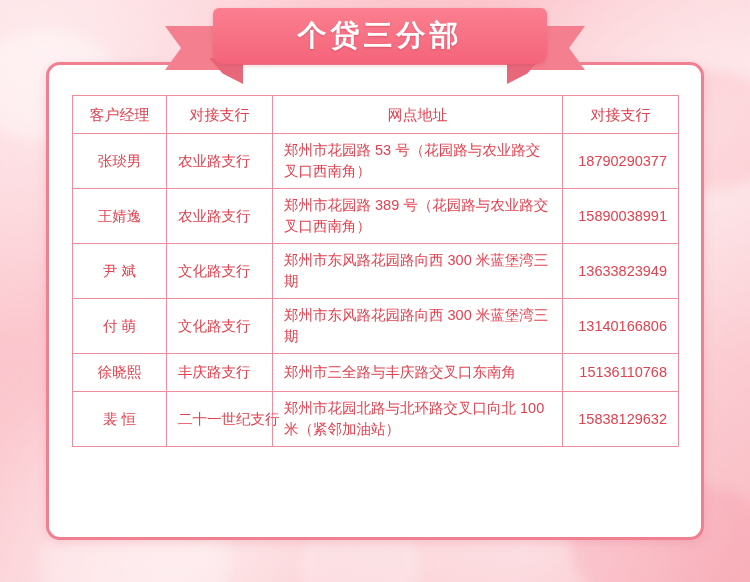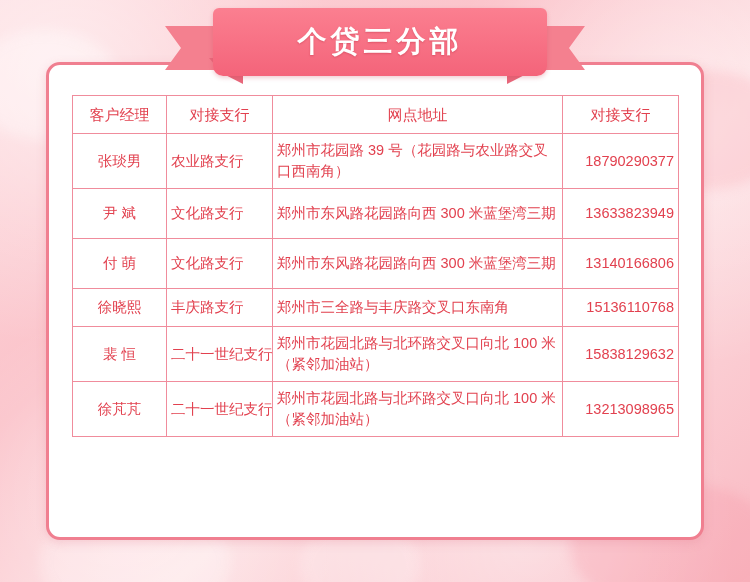--- a/index.html
+++ b/index.html
@@ -69,21 +69,21 @@
     background: #e8687b;
   }
   .ribbon-fold.left  { left: 44px;  clip-path: polygon(0 0, 100% 0, 100% 100%, 40% 60%); }
   .ribbon-fold.right { right: 44px; clip-path: polygon(0 0, 100% 0, 60% 60%, 0 100%); }
 
   .ribbon-main {
     position: absolute;
     left: 48px;
     right: 38px;
     top: 6px;
-    height: 68px;
+    height: 56px;
     background: linear-gradient(180deg, #fb7f90 0%, #f4647a 100%);
     border-radius: 6px 6px 10px 10px;
     box-shadow: 0 2px 4px rgba(200,60,80,.25);
     display: flex;
     align-items: center;
     justify-content: center;
   }
   .ribbon-title {
     color: #ffffff;
     font-size: 29px;
@@ -119,21 +119,21 @@
   table.data {
     width: 606px;
     border-collapse: collapse;
     table-layout: fixed;
   }
   table.data th,
   table.data td {
     border: 1px solid #f08c9c;
     color: #e2414f;
     font-size: 14.5px;
-    padding: 6px 4px;
+    padding: 6px 11px;
     line-height: 1.45;
     box-sizing: border-box;
   }
   table.data th {
     text-align: center;
     font-weight: normal;
     height: 38px;
     font-size: 15px;
   }
   col.c1 { width: 94px; }
@@ -196,22 +196,28 @@
           <th>客户经理</th>
           <th>对接支行</th>
           <th>网点地址</th>
           <th>对接支行</th>
         </tr>
       </thead>
       <tbody>
         <tr class="r-tall">
           <td class="manager">张琰男</td>
           <td class="branch">农业路支行</td>
-          <td class="addr">郑州市花园路 39 号（花园路与农业路交叉口西南角）</td>
+          <td class="addr">郑州市花园路 53 号（花园路与农业路交叉口西南角）</td>
           <td class="phone">18790290377</td>
+        </tr>
+        <tr class="r-tall">
+          <td class="manager">王婧逸</td>
+          <td class="branch">农业路支行</td>
+          <td class="addr">郑州市花园路 389 号（花园路与农业路交叉口西南角）</td>
+          <td class="phone">15890038991</td>
         </tr>
         <tr class="r-tall">
           <td class="manager">尹  斌</td>
           <td class="branch">文化路支行</td>
           <td class="addr">郑州市东风路花园路向西 300 米蓝堡湾三期</td>
           <td class="phone">13633823949</td>
         </tr>
         <tr class="r-tall">
           <td class="manager">付  萌</td>
           <td class="branch">文化路支行</td>
@@ -223,23 +229,17 @@
           <td class="branch">丰庆路支行</td>
           <td class="addr">郑州市三全路与丰庆路交叉口东南角</td>
           <td class="phone">15136110768</td>
         </tr>
         <tr class="r-tall">
           <td class="manager">裴  恒</td>
           <td class="branch">二十一世纪支行</td>
           <td class="addr">郑州市花园北路与北环路交叉口向北 100 米（紧邻加油站）</td>
           <td class="phone">15838129632</td>
         </tr>
-        <tr class="r-tall">
-          <td class="manager">徐芃芃</td>
-          <td class="branch">二十一世纪支行</td>
-          <td class="addr">郑州市花园北路与北环路交叉口向北 100 米（紧邻加油站）</td>
-          <td class="phone">13213098965</td>
-        </tr>
       </tbody>
     </table>
   </div>
 
 </div>
 
 </body></html>

